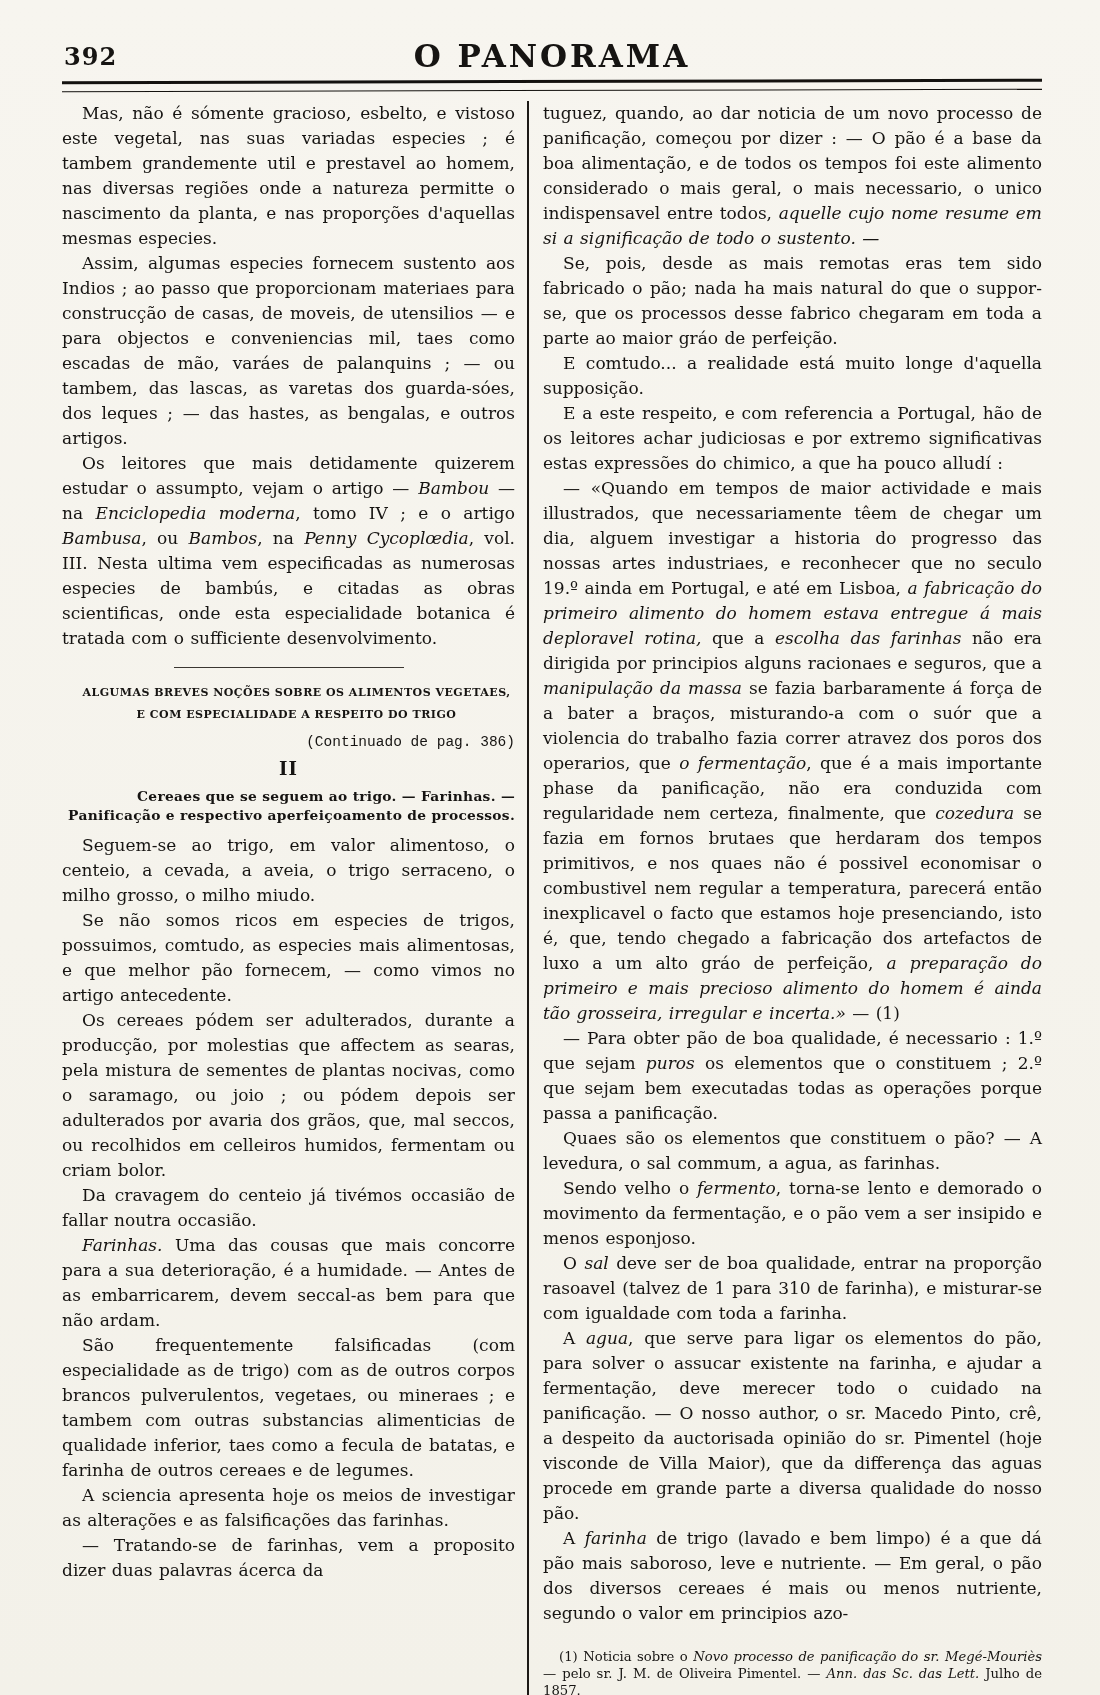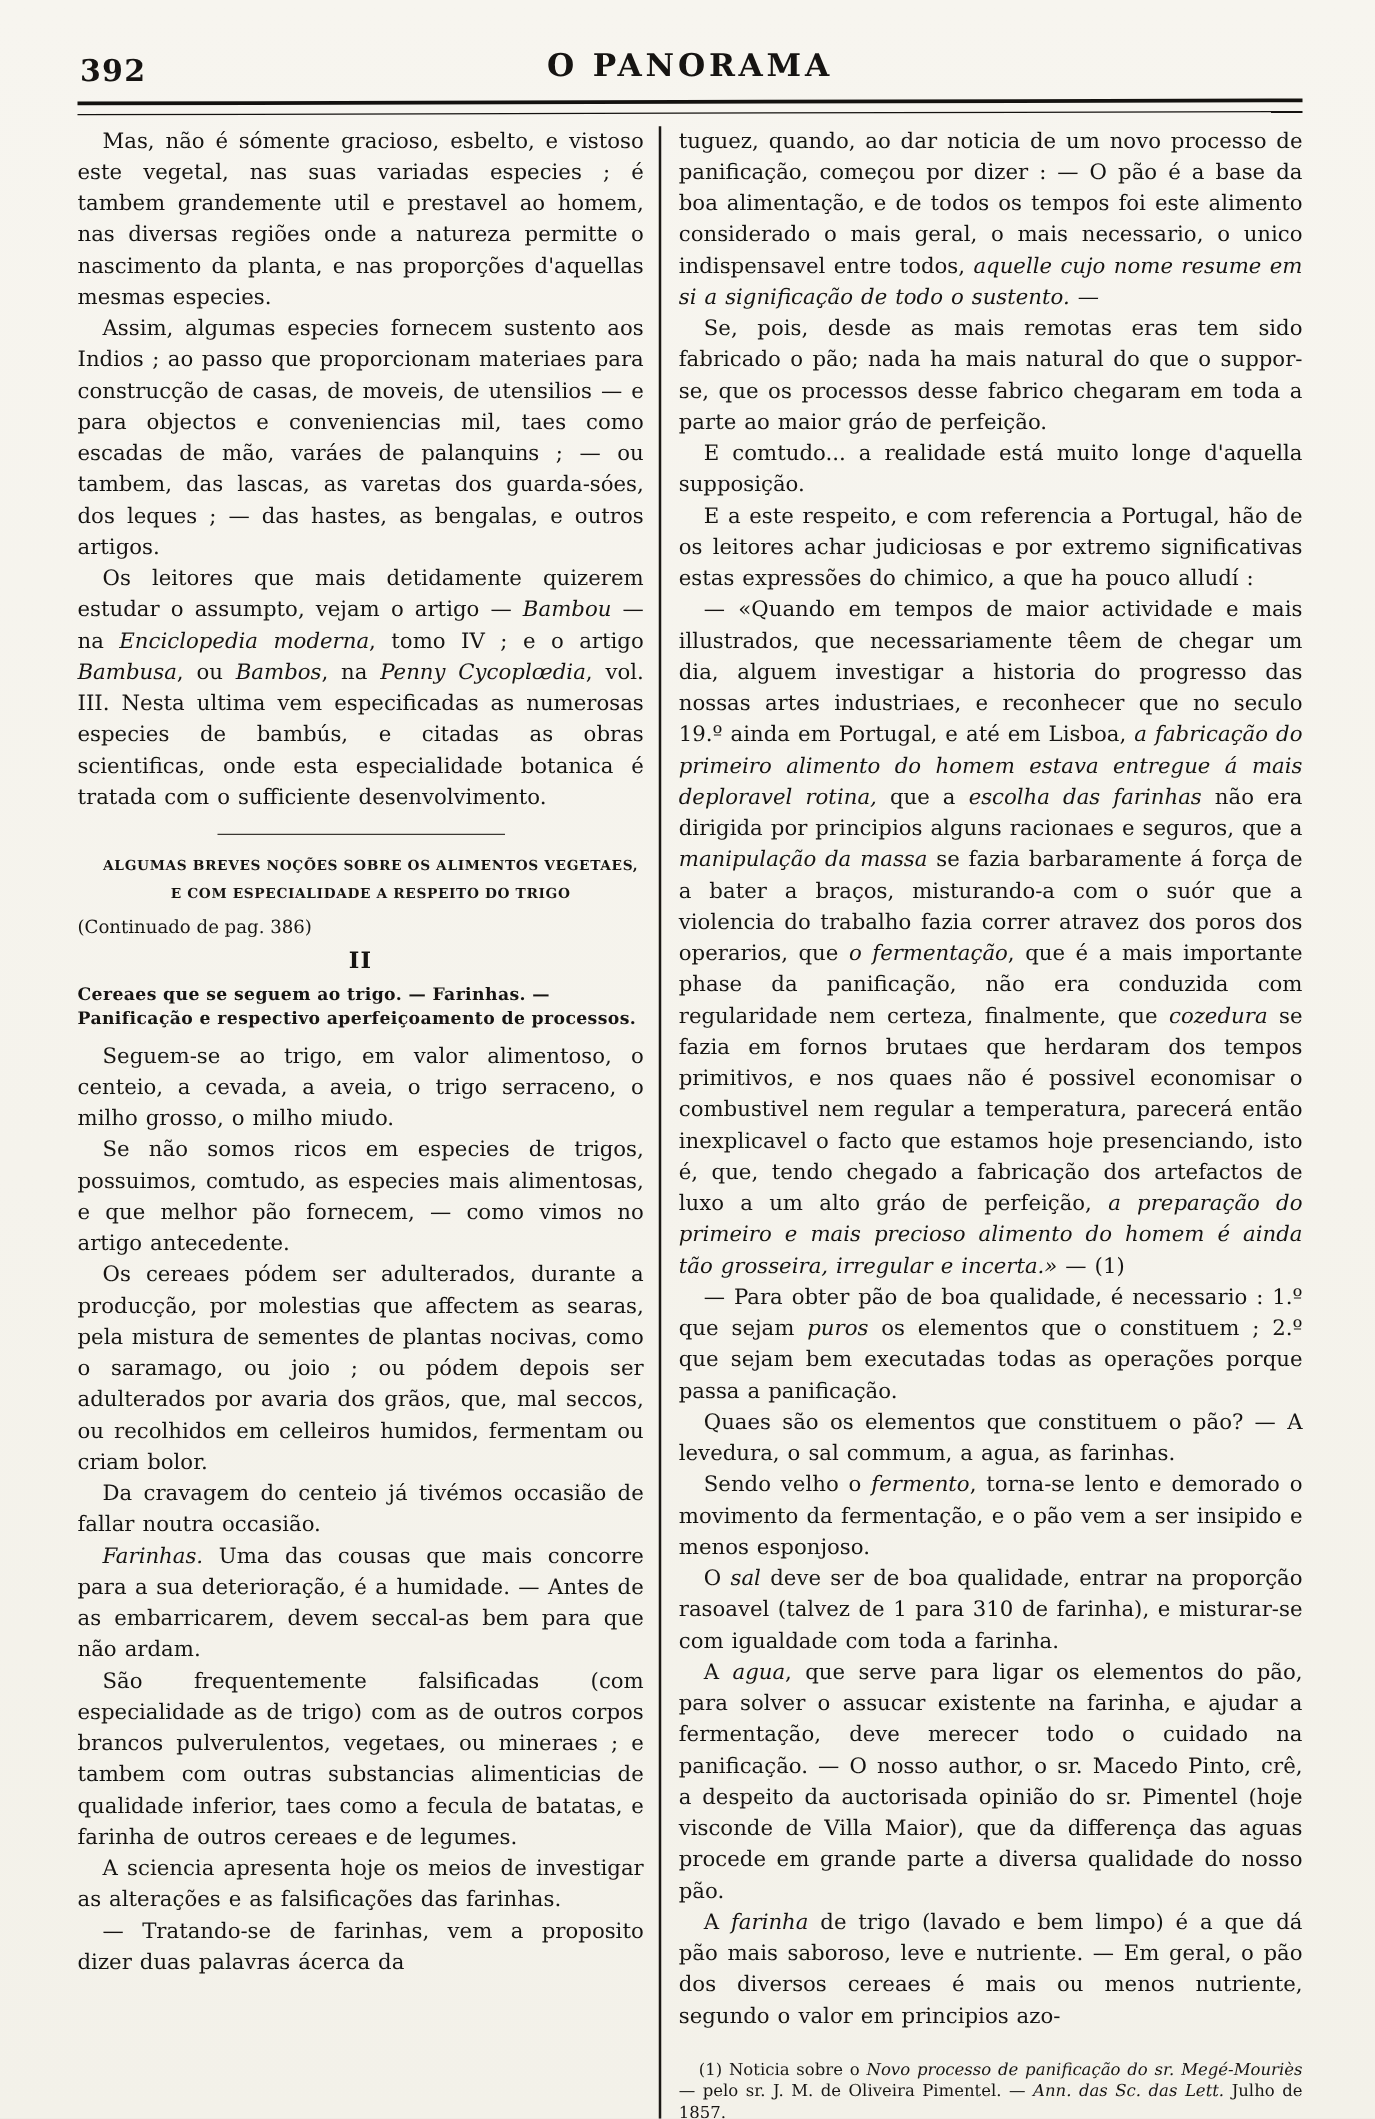--- a/index.html
+++ b/index.html
@@ -16,21 +16,21 @@
   }
   
   .masthead{position:relative;height:46px;}
   .page-number{
     position:absolute;left:2px;top:8px;
     font-size:24px;font-weight:bold;letter-spacing:1px;
   }
   .journal-title{
     position:absolute;left:0;right:0;top:4px;
     text-align:center;
-    font-size:25px;font-weight:bold;letter-spacing:3px;
+    font-size:31px;font-weight:bold;letter-spacing:3px;
   }
   .double-rule{
     height:7px;
     border-top:3px solid #14120f;
     border-bottom:1.5px solid #14120f;
     margin-bottom:10px;
     transform:skewY(-0.15deg);
   }
   
   .columns{display:flex;align-items:stretch;}
@@ -51,30 +51,30 @@
     width:230px;margin:16px auto 14px auto;
     border-top:1.5px solid #3a3631;height:0;
   }
   .blk-heading{
     margin:2px 0 6px 16px;
     font-size:11px;line-height:22px;font-weight:bold;
     text-align:center;letter-spacing:0.5px;
   }
   .blk-continued{
     margin:4px 0 2px 0;
-    font-size:14.5px;line-height:20px;text-align:left;
+    font-size:14.5px;line-height:20px;text-align:right;font-family:Liberation Mono, monospace;
   }
   .blk-numeral{
     margin:6px 0 8px 0;
     font-size:18px;font-weight:bold;text-align:center;letter-spacing:1px;
   }
   .blk-subheading{
     margin:2px 0 8px 0;
     font-size:13.8px;line-height:19px;font-weight:bold;
-    text-align:left;letter-spacing:0.3px;
+    text-align:right;letter-spacing:0.3px;
   }
   .blk-footnote{
     margin:22px 0 0 0;
     font-size:13.2px;line-height:17px;
     text-align:justify;text-indent:16px;
     word-spacing:0.5px;
   }
 </style>
 </head>
 <body>

